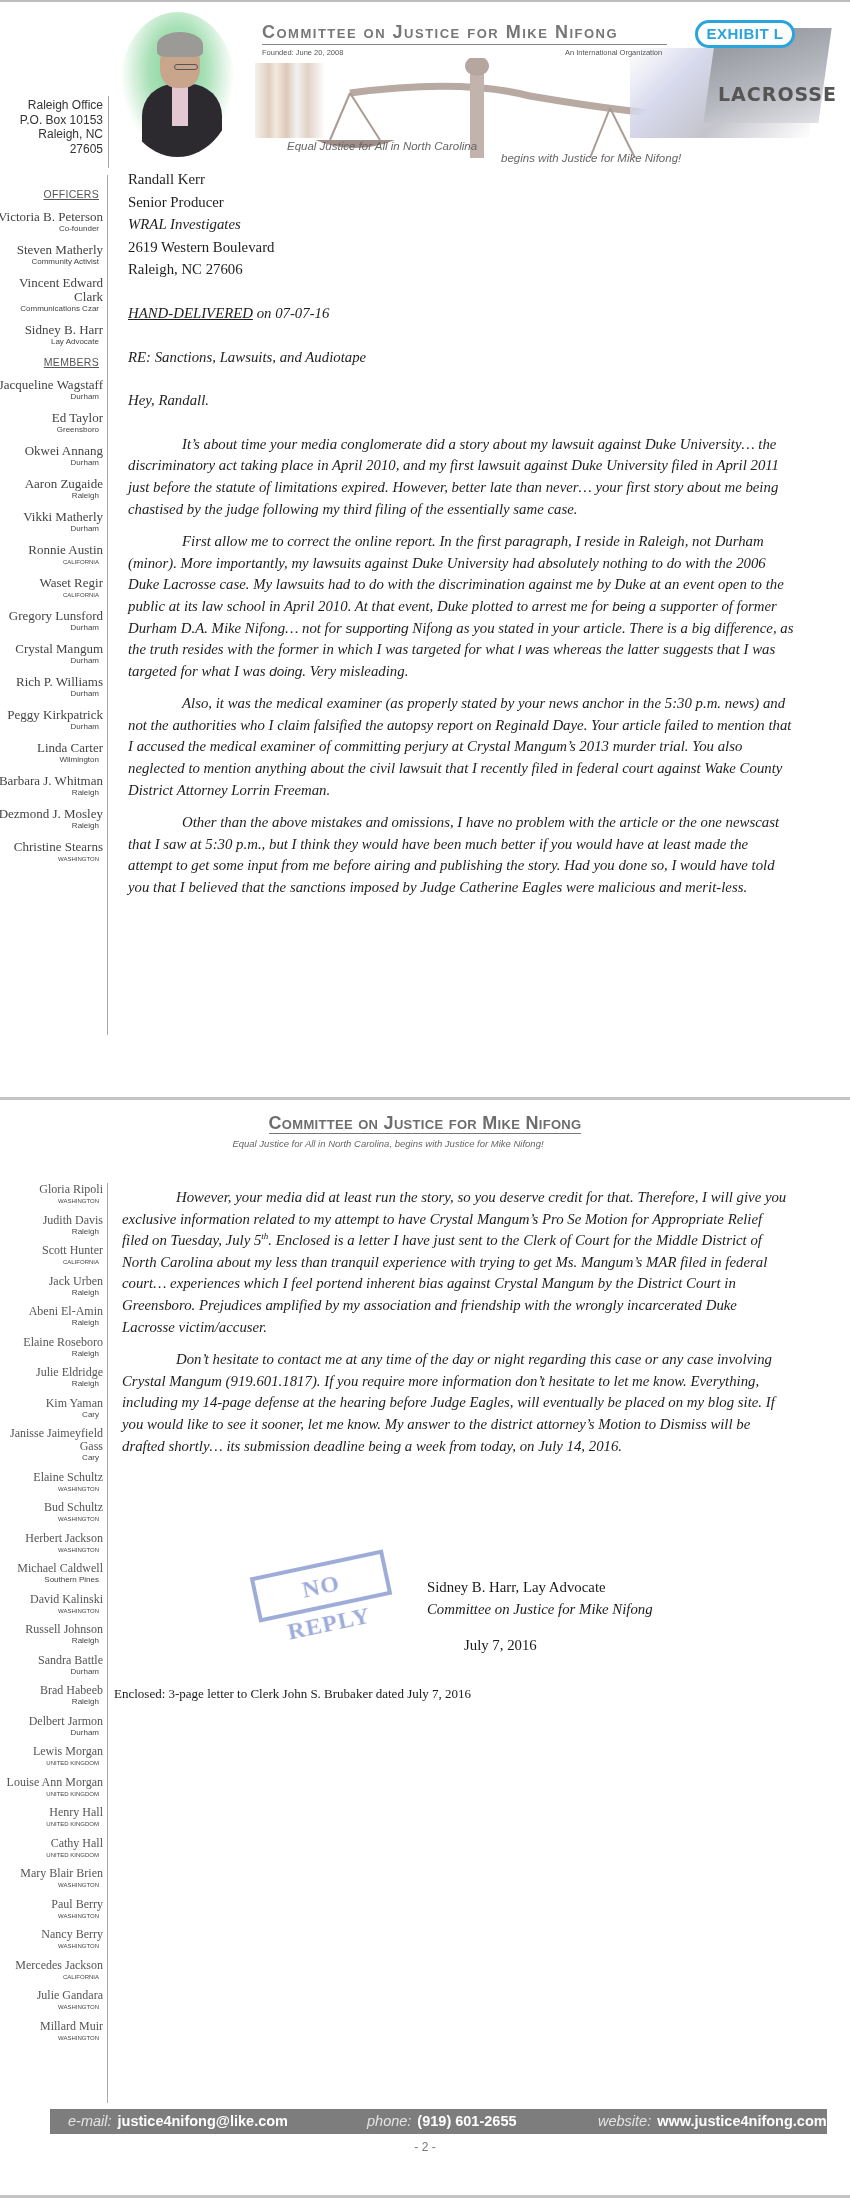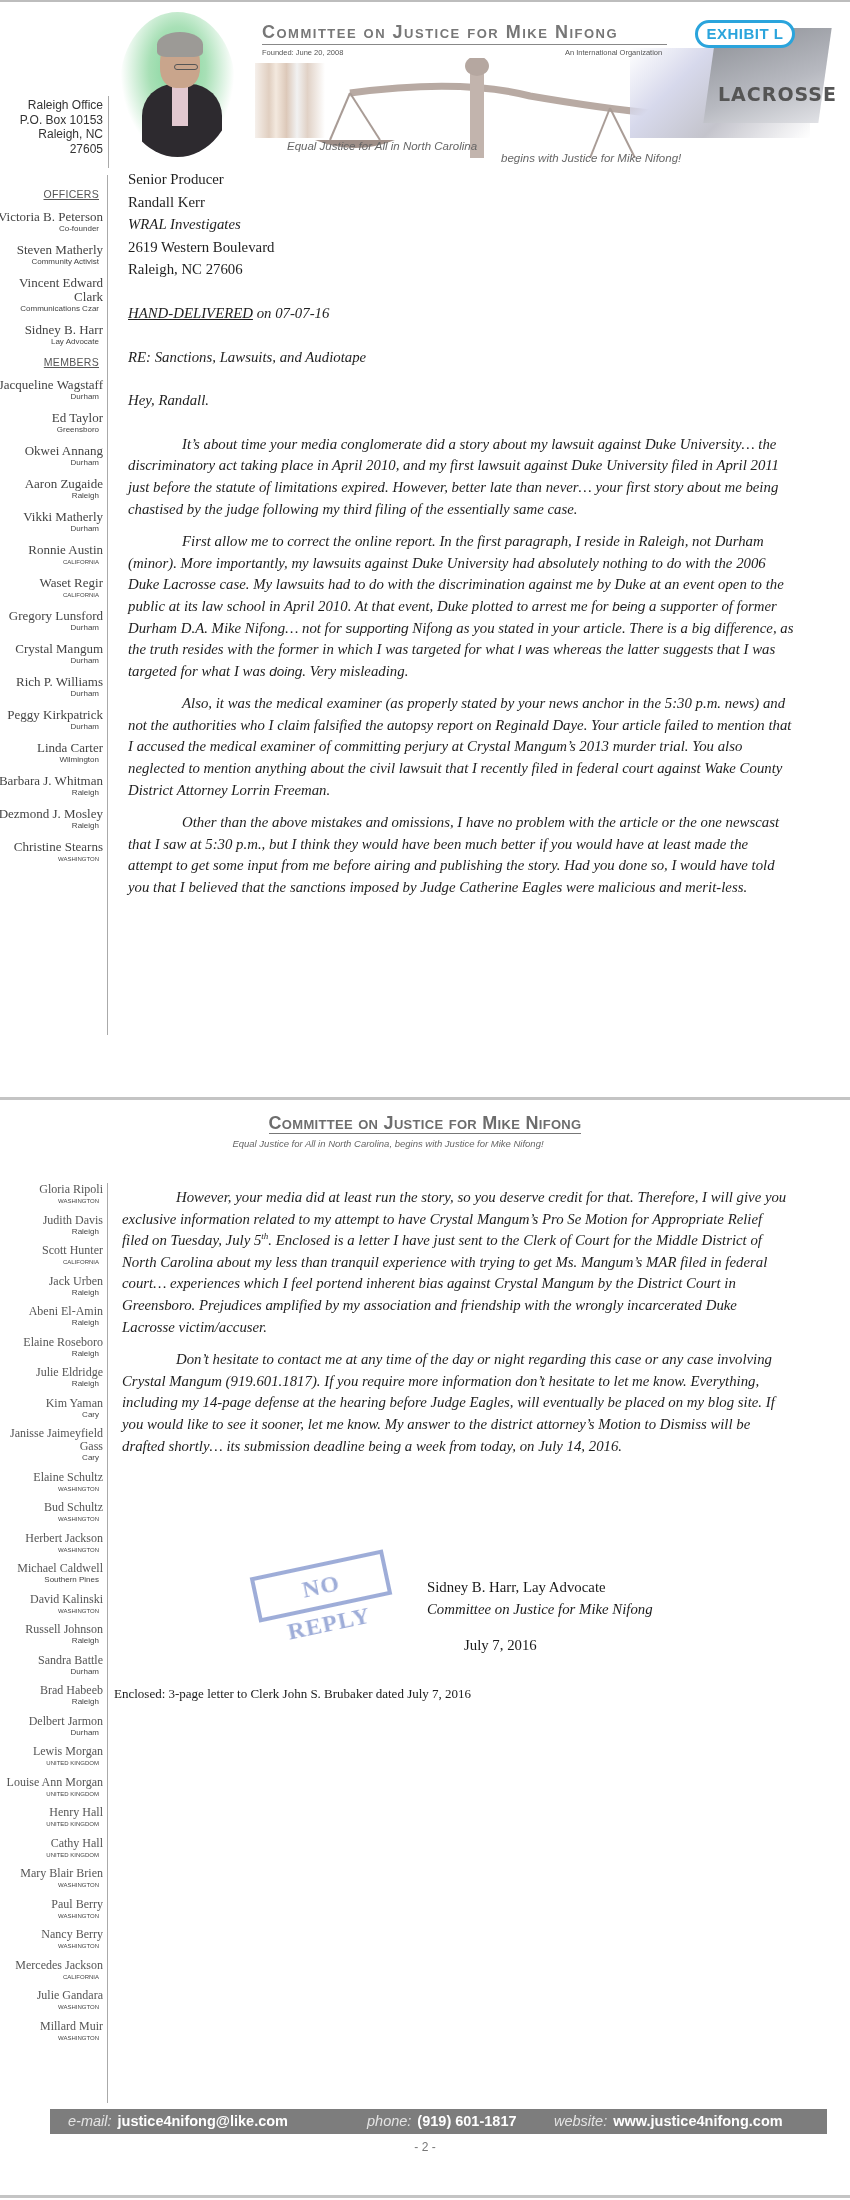--- a/index.html
+++ b/index.html
@@ -199,22 +199,22 @@
       </div>
       <div class="sb-entry">
         <div class="sb-name">Christine Stearns</div>
         <div class="sb-sub caps">WASHINGTON</div>
       </div>
     </div>
 </div>
 
 <div class="letter" style="top:168px;">
   <div class="addr">
+    <div>Randall Kerr</div>
     <div>Senior Producer</div>
-    <div>Randall Kerr</div>
     <div style="font-style:italic;">WRAL Investigates</div>
     <div>2619 Western Boulevard</div>
     <div>Raleigh, NC  27606</div>
   </div>
   <p style="margin-top:22px;margin-bottom:22px;"><span class="u">HAND-DELIVERED</span><span> on 07-07-16</span></p>
   <p style="margin-bottom:22px;">RE:  Sanctions, Lawsuits, and Audiotape</p>
   <p style="margin-bottom:22px;">Hey, Randall.</p>
   <p class="indent">It’s about time your media conglomerate did a story about my lawsuit against Duke University… the discriminatory act taking place in April 2010, and my first lawsuit against Duke University filed in April 2011 just before the statute of limitations expired.  However, better late than never… your first story about me being chastised by the judge following my third filing of the essentially same case.</p>
   <p class="indent"><span>First allow me to correct the online report.  In the first paragraph, I reside in Raleigh, not Durham (minor).  More importantly, my lawsuits against Duke University had absolutely nothing to do with the 2006 Duke Lacrosse case.  My lawsuits had to do with the discrimination against me by Duke at an event open to the public at its law school in April 2010.  At that event, Duke plotted to arrest me for </span><span class="sans">being</span><span> a supporter of former Durham D.A. Mike Nifong… not for </span><span class="sans">supporting</span><span> Nifong as you stated in your article.  There is a big difference, as the  truth resides with the former in which I was targeted for what </span><span class="sans">I was</span><span> whereas the latter suggests that I was targeted for what I was </span><span class="sans">doing</span><span>.  Very misleading.</span></p>
   <p class="indent">Also, it was the medical examiner (as properly stated by your news anchor in the 5:30 p.m. news) and not the authorities who I claim falsified the autopsy report on Reginald Daye.  Your article failed to mention that I accused the medical examiner of committing perjury at Crystal Mangum’s 2013 murder trial.  You also neglected to mention anything about the civil lawsuit that I recently filed in federal court against Wake County District Attorney Lorrin Freeman.</p>
@@ -353,17 +353,17 @@
 <div class="stamp">NO REPLY</div>
 <div class="sig">
   <div>Sidney B. Harr, Lay Advocate</div>
   <div class="it">Committee on Justice for Mike Nifong</div>
 </div>
 <div class="sig-date">July 7, 2016</div>
 <div class="enclosed">Enclosed:  3-page letter to Clerk John S. Brubaker dated July 7, 2016</div>
 
 <div class="footer-bar">
   <div class="fitem" style="left:18px;"><span class="lbl">e-mail:</span><span class="val">justice4nifong@like.com</span></div>
-  <div class="fitem" style="left:317px;"><span class="lbl">phone:</span><span class="val">(919) 601-1817</span></div>
-  <div class="fitem" style="left:504px;text-align:right;"><span class="lbl">website:</span><span class="val">www.justice4nifong.com</span></div>
+  <div class="fitem" style="left:317px;"><span class="lbl">phone:</span><span class="val">(919) 601-2655</span></div>
+  <div class="fitem" style="left:548px;text-align:right;"><span class="lbl">website:</span><span class="val">www.justice4nifong.com</span></div>
 </div>
 <div class="page-num">- 2 -</div>
 <div class="bottom-sep"></div>
 
 </body></html>

